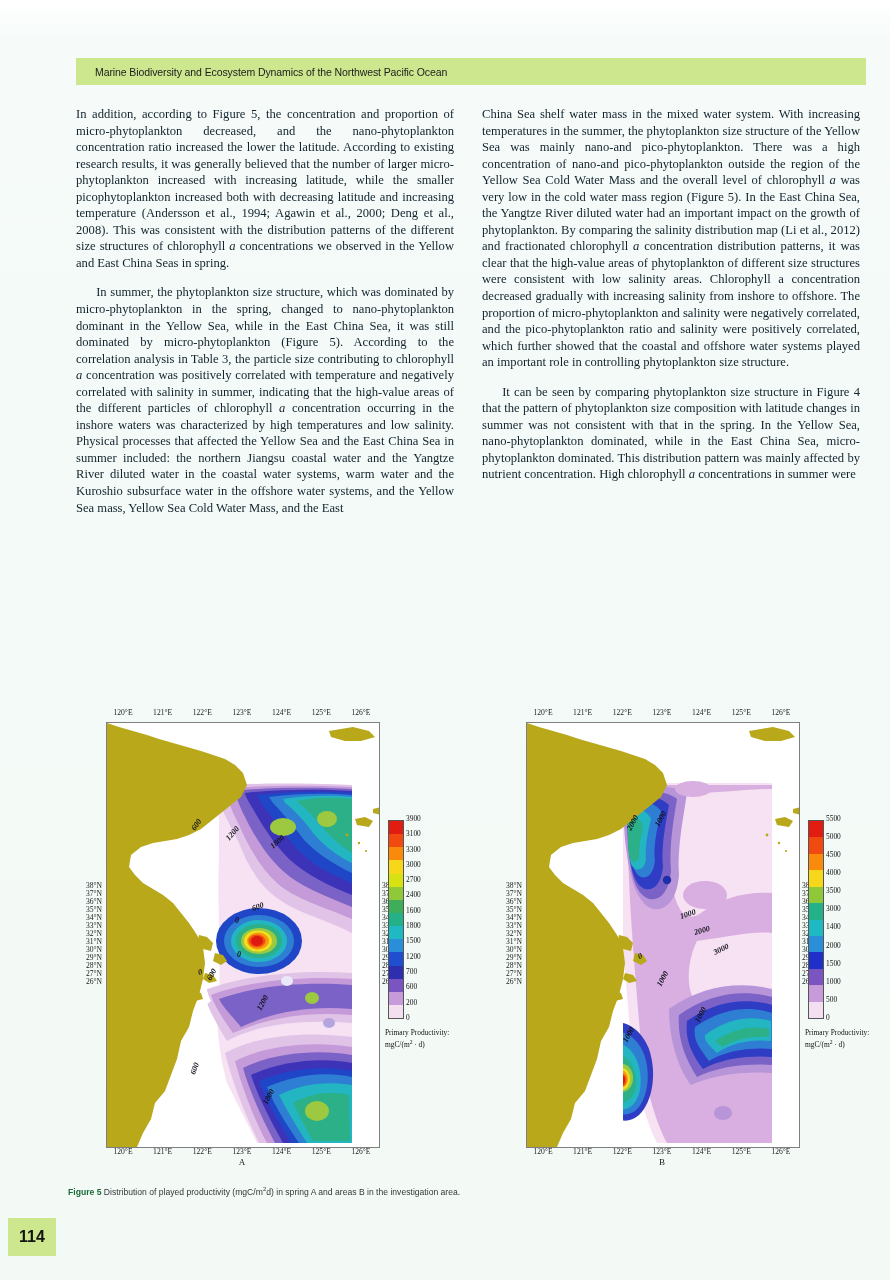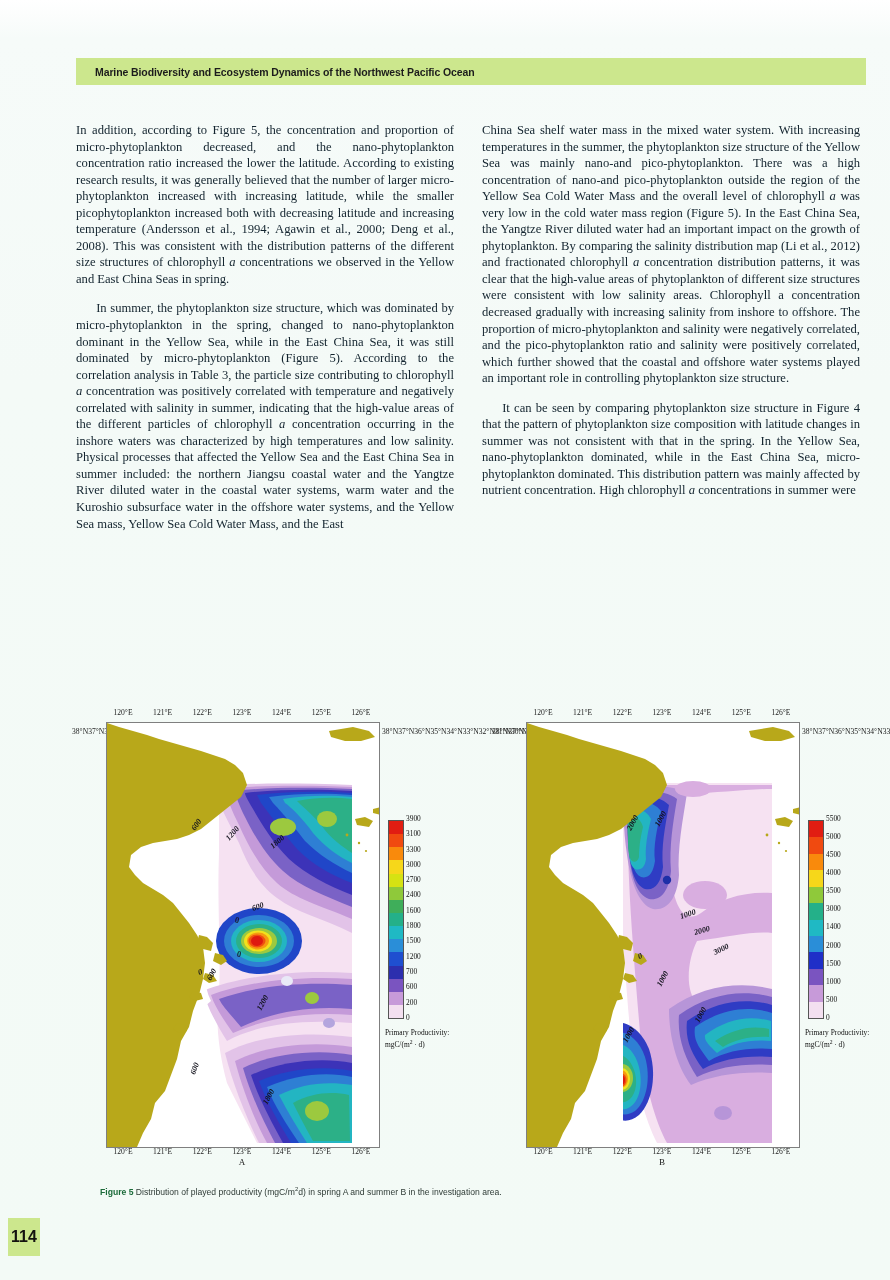--- a/index.html
+++ b/index.html
@@ -27,21 +27,21 @@
     left: 76px;
     top: 58px;
     width: 790px;
     height: 27px;
     background: #cce78d;
     display: flex;
     align-items: center;
   }
   .runhead-title {
     font-family: "Liberation Sans", sans-serif;
-    font-weight: bold;
+    font-weight: normal;
     font-size: 10.5px;
     color: #1c1c1c;
     letter-spacing: -0.1px;
     padding-left: 19px;
     white-space: nowrap;
   }
 
   
   .col {
     position: absolute;
@@ -49,21 +49,21 @@
     width: 378px;
     font-size: 12.6px;
     line-height: 16.55px;
     color: #12232e;
     text-align: justify;
     text-justify: inter-word;
     font-family: "Liberation Serif", serif;
   }
   .col.left  { left: 76px; }
   .col.right { left: 482px; }
-  .col p { margin: 16px 0 0 0; }
+  .col p { margin: 0 0 0 0; }
   .col p + p { text-indent: 1.6em; margin-top: 13px; }
   .col i { font-style: italic; }
 
   
   .figure {
     position: absolute;
     left: 60px;
     top: 705px;
     width: 800px;
     height: 470px;
@@ -87,26 +87,26 @@
     font-size: 7.6px;
     color: #1a1a1a;
     font-family: "Liberation Serif", serif;
   }
   .maplabel-top { top: 3px; }
   .maplabel-bot { top: 442px; }
   .maplabel-top span, .maplabel-bot span { width: 34px; text-align: center; }
 
   .latcol {
     position: absolute;
-    top: 23px;
+    top: 17px;
     width: 30px;
     height: 424px;
     display: flex;
-    flex-direction: row;
-    justify-content: space-between;
+    flex-direction: column;
+    justify-content: center;
     font-size: 7.6px;
     color: #1a1a1a;
   }
   .latcol.l { left: 2px; text-align: right; }
   .latcol.r { left: 312px; text-align: left; }
   .latcol span { line-height: 8px; }
 
   .mapbox {
     position: absolute;
     left: 36px;
@@ -177,29 +177,29 @@
   .caption {
     position: absolute;
     left: 68px;
     top: 1183px;
     width: 790px;
     font-family: "Liberation Sans", sans-serif;
     font-size: 8.6px;
     color: #2f3b36;
     line-height: 12px;
   }
-  .caption b { color: #1c6b3a; font-weight: bold; margin-left: 32px; }
+  .caption b { color: #1c6b3a; font-weight: bold; }
   .caption sup { font-size: 6px; vertical-align: super; }
 
   
   .pagenum {
     position: absolute;
     left: 8px;
     top: 1218px;
-    width: 32px;
+    width: 48px;
     height: 38px;
     background: #cce78d;
     display: flex;
     align-items: center;
     justify-content: center;
     font-family: "Liberation Sans", sans-serif;
     font-weight: bold;
     font-size: 16px;
     color: #14130f;
   }
@@ -609,18 +609,18 @@
           <span>mgC/(m</span><sup>2</sup><span> · d)</span>
         </div>
       </div>
 
       <div class="panel-letter">B</div>
     </div>
   </div>
 
   <div class="caption">
     <b>Figure 5</b>
-    <span>Distribution of played productivity (mgC/m</span><sup>2</sup><span>d) in spring A and summer B in the investigation area.</span>
+    <span>Distribution of played productivity (mgC/m</span><sup>2</sup><span>d) in spring A and areas B in the investigation area.</span>
   </div>
 
   <div class="pagenum">114</div>
 
 </div>
 
 </body></html>

